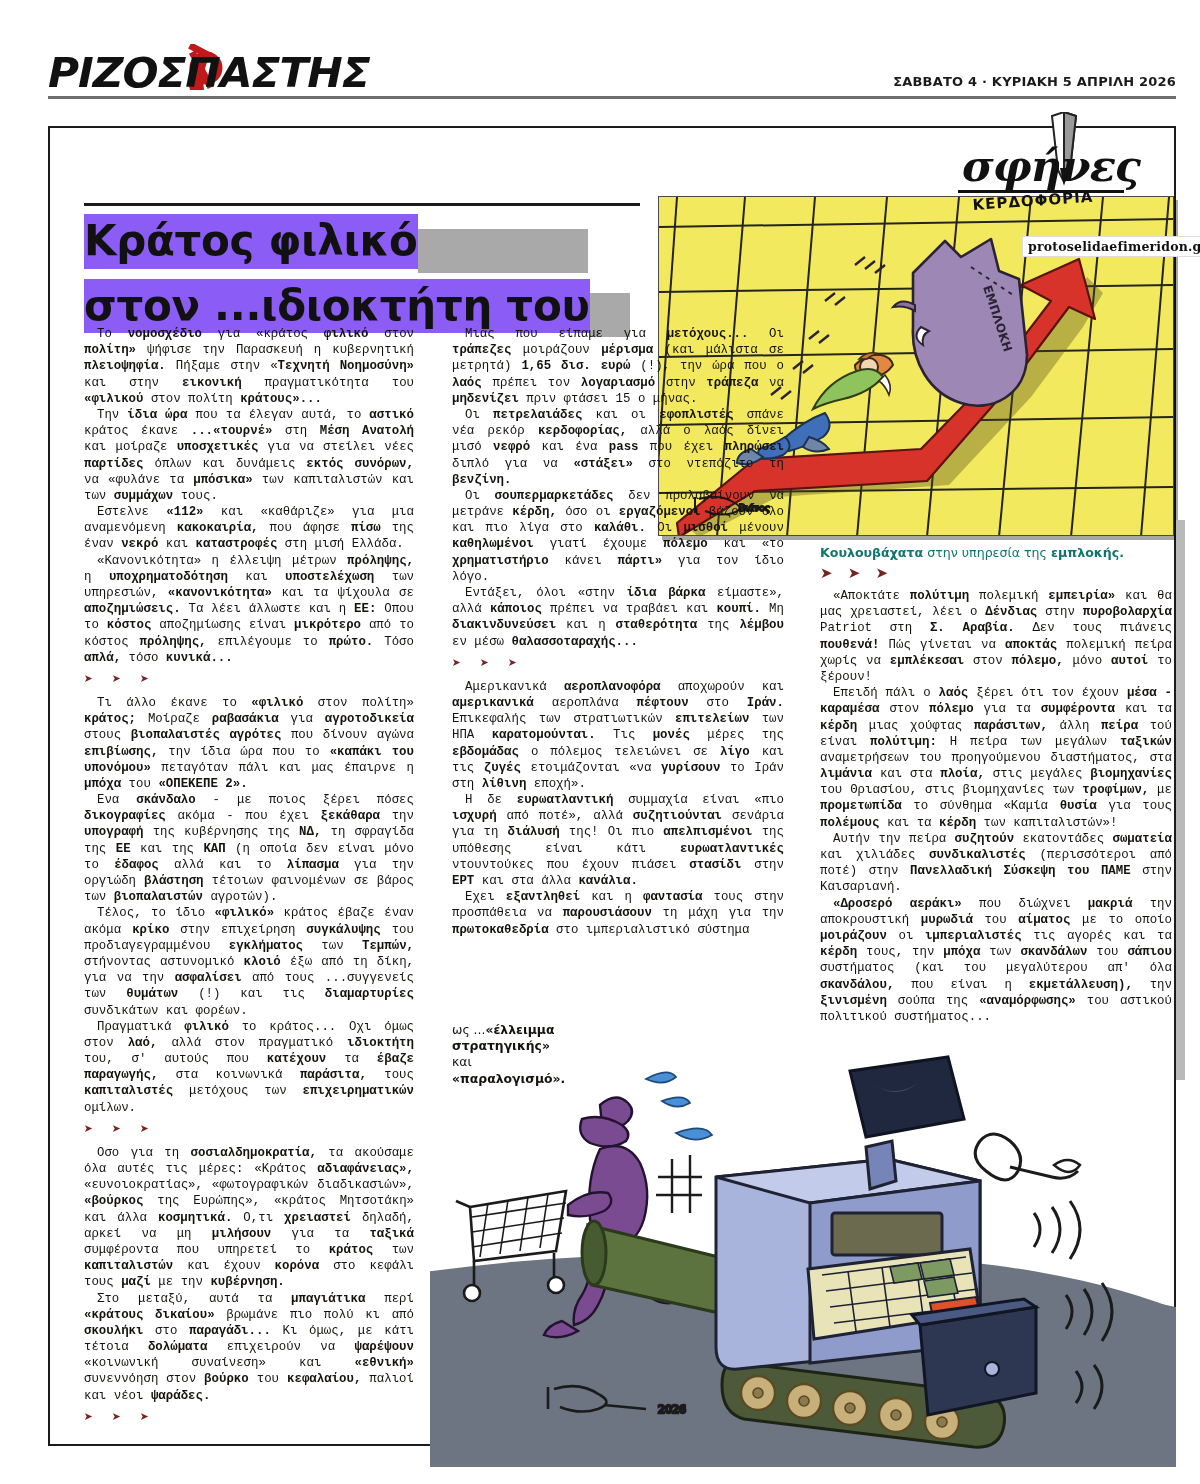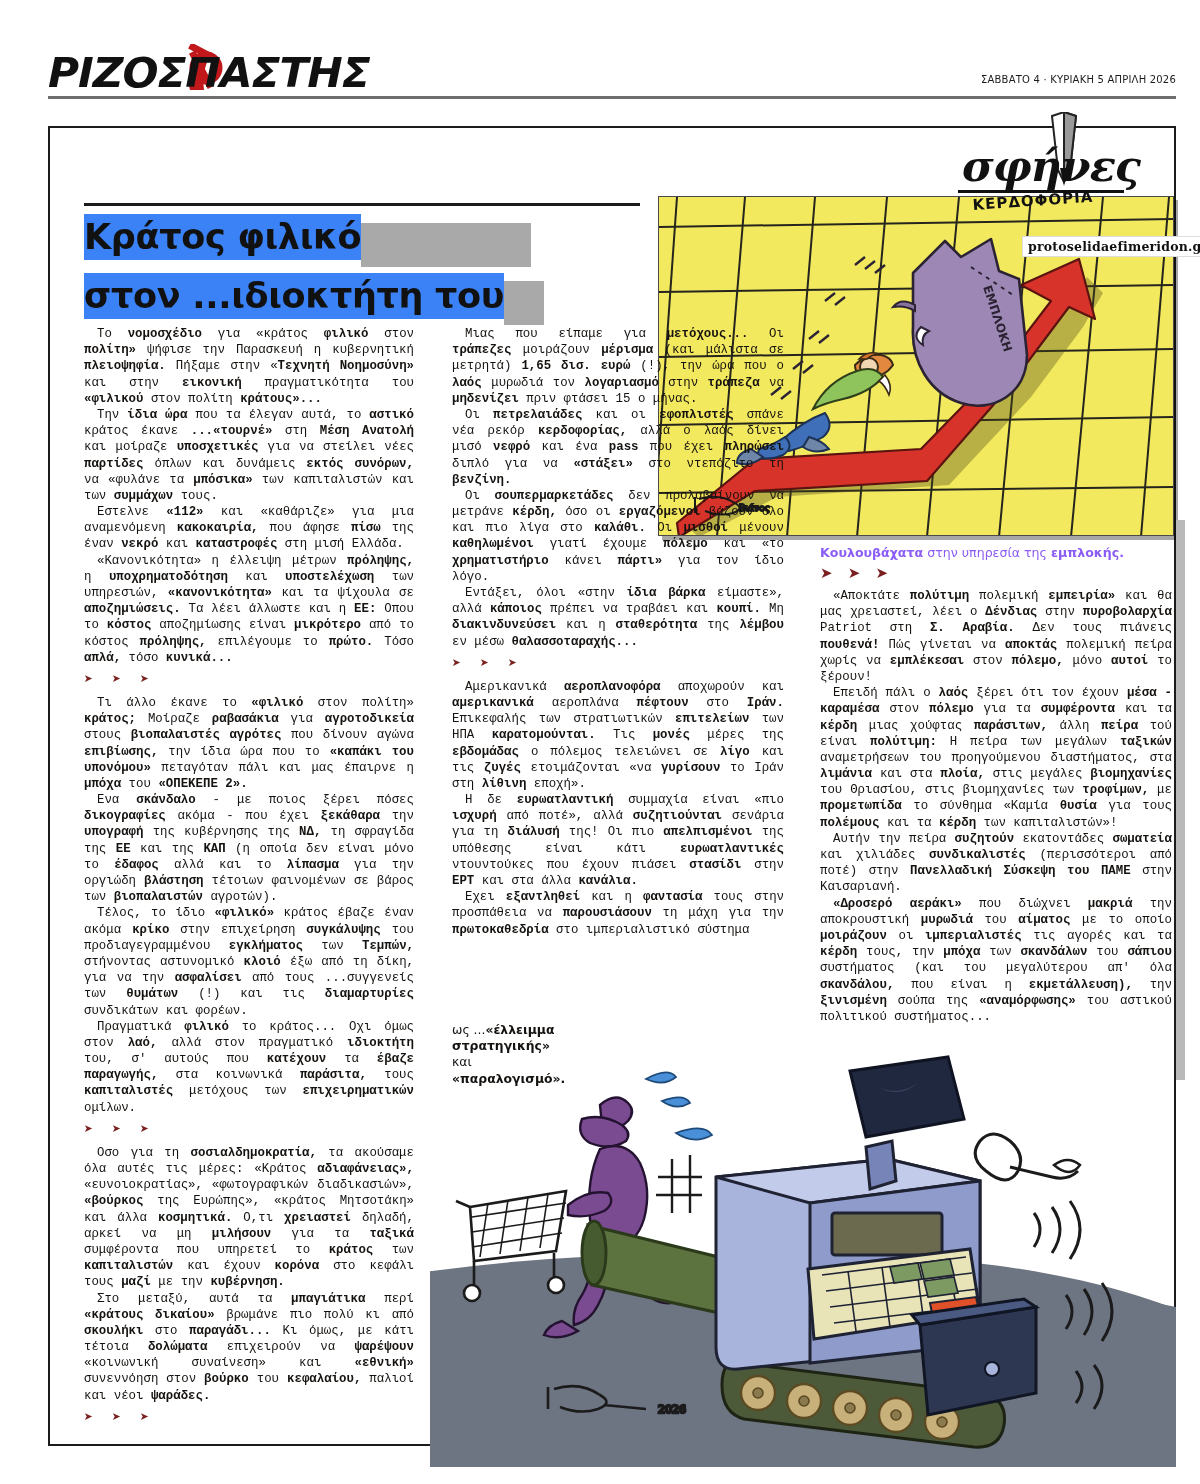--- a/index.html
+++ b/index.html
@@ -22,38 +22,38 @@
     transform:scaleX(1.06);transform-origin:left center;
   }
   .logo-emblem{
     position:absolute;left:132px;top:0px;width:56px;height:56px;z-index:2;
   }
   .masthead-rule{
     position:absolute;left:48px;top:96px;width:1128px;height:3px;background:#6e6e6e;
   }
   .masthead-date{
     position:absolute;right:24px;top:74px;
-    font-size:10px;font-weight:normal;color:#1b1b1b;letter-spacing:.2px;
+    font-size:13px;font-weight:bold;color:#1b1b1b;letter-spacing:.2px;
     text-align:right;
   }
 
   
   .frame{
     position:absolute;left:48px;top:126px;width:1128px;height:1320px;
     border:2px solid #1b1b1b;box-sizing:border-box;background:#fff;
   }
 
   
   .headline{position:absolute;left:84px;top:214px;width:600px;}
   .hl-line{
     display:inline-block;
-    background:#3b82f6;
+    background:#8b5cf6;
     color:#111;
     font-weight:bold;
-    font-size:35px;
+    font-size:42px;
     line-height:1.26;
     padding:1px 0 1px 0;
     letter-spacing:-0.3px;
     white-space:nowrap;
   }
   .hl-row{margin-bottom:6px;}
   .hl-row .pad{background:#a9a9a9;display:inline-block;height:44px;vertical-align:middle;}
   .hl-rule{
     position:absolute;left:84px;top:203px;width:556px;height:3px;background:#1b1b1b;
   }
@@ -110,21 +110,21 @@
   }
   #wm-top{left:1022px;top:236px;}
 
   
   .cartoon-bottom{
     position:absolute;left:430px;top:1027px;width:746px;height:440px;overflow:hidden;text-decoration:underline;
   }
 
   .caption{
     position:absolute;left:820px;top:545px;width:352px;
-    font-size:12.6px;color:#8b5cf6;line-height:1.3;
+    font-size:12.6px;color:#0f766e;line-height:1.3;
   }
   .caption-sep{
     position:absolute;left:820px;top:566px;
     color:#7a2020;font-size:15px;letter-spacing:5px;font-weight:bold;line-height:1;
   }
 
   .vrule{position:absolute;background:#b9b9b9;width:9px;}
   #vr1{left:1176px;top:520px;height:560px;}
 </style>
 </head>
@@ -241,21 +241,21 @@
       <p><span>Τι άλλο έκανε το </span><b>«φιλικό</b><span> στον πολίτη» </span><b>κράτος;</b><span> Μοίραζε </span><b>ραβασάκια</b><span> για </span><b>αγροτοδικεία</b><span> στους </span><b>βιοπαλαιστές αγρότες</b><span> που δίνουν αγώνα </span><b>επιβίωσης,</b><span> την ίδια ώρα που το </span><b>«καπάκι του υπονόμου»</b><span> πεταγόταν πάλι και μας έπαιρνε η </span><b>μπόχα</b><span> του </span><b>«ΟΠΕΚΕΠΕ 2».</b></p>
       <p><span>Ενα </span><b>σκάνδαλο</b><span> - με ποιος ξέρει πόσες </span><b>δικογραφίες</b><span> ακόμα - που έχει </span><b>ξεκάθαρα</b><span> την </span><b>υπογραφή</b><span> της κυβέρνησης της </span><b>ΝΔ,</b><span> τη σφραγίδα της </span><b>ΕΕ</b><span> και της </span><b>ΚΑΠ</b><span> (η οποία δεν είναι μόνο το </span><b>έδαφος</b><span> αλλά και το </span><b>λίπασμα</b><span> για την οργιώδη </span><b>βλάστηση</b><span> τέτοιων φαινομένων σε βάρος των </span><b>βιοπαλαιστών</b><span> αγροτών).</span></p>
       <p><span>Τέλος, το ίδιο </span><b>«φιλικό»</b><span> κράτος έβαζε έναν ακόμα </span><b>κρίκο</b><span> στην επιχείρηση </span><b>συγκάλυψης</b><span> του προδιαγεγραμμένου </span><b>εγκλήματος</b><span> των </span><b>Τεμπών,</b><span> στήνοντας αστυνομικό </span><b>κλοιό</b><span> έξω από τη δίκη, για να την </span><b>ασφαλίσει</b><span> από τους ...συγγενείς των </span><b>θυμάτων</b><span> (!) και τις </span><b>διαμαρτυρίες</b><span> συνδικάτων και φορέων.</span></p>
       <p><span>Πραγματικά </span><b>φιλικό</b><span> το κράτος... Οχι όμως στον </span><b>λαό,</b><span> αλλά στον πραγματικό </span><b>ιδιοκτήτη</b><span> του, σ' αυτούς που </span><b>κατέχουν</b><span> τα </span><b>έβαζε παραγωγής,</b><span> στα κοινωνικά </span><b>παράσιτα,</b><span> τους </span><b>καπιταλιστές</b><span> μετόχους των </span><b>επιχειρηματικών</b><span> ομίλων.</span></p>
       <div class="sep">➤ ➤ ➤</div>
       <p><span>Οσο για τη </span><b>σοσιαλδημοκρατία,</b><span> τα ακούσαμε όλα αυτές τις μέρες: «Κράτος </span><b>αδιαφάνειας»,</b><span> «ευνοιοκρατίας», «φωτογραφικών διαδικασιών», </span><b>«βούρκος</b><span> της Ευρώπης», «κράτος Μητσοτάκη» και άλλα </span><b>κοσμητικά.</b><span> Ο,τι </span><b>χρειαστεί</b><span> δηλαδή, αρκεί να μη </span><b>μιλήσουν</b><span> για τα </span><b>ταξικά</b><span> συμφέροντα που υπηρετεί το </span><b>κράτος</b><span> των </span><b>καπιταλιστών</b><span> και έχουν </span><b>κορόνα</b><span> στο κεφάλι τους </span><b>μαζί</b><span> με την </span><b>κυβέρνηση.</b></p>
       <p><span>Στο μεταξύ, αυτά τα </span><b>μπαγιάτικα</b><span> περί </span><b>«κράτους δικαίου»</b><span> βρωμάνε πιο πολύ κι από </span><b>σκουλήκι</b><span> στο </span><b>παραγάδι...</b><span> Κι όμως, με κάτι τέτοια </span><b>δολώματα</b><span> επιχειρούν να </span><b>ψαρέψουν</b><span> «κοινωνική συναίνεση» και </span><b>«εθνική»</b><span> συνεννόηση στον </span><b>βούρκο</b><span> του </span><b>κεφαλαίου,</b><span> παλιοί και νέοι </span><b>ψαράδες.</b></p>
       <div class="sep">➤ ➤ ➤</div>
     </div>
   <div class="col" id="col2">
-      <p><span>Μιας που είπαμε για </span><b>μετόχους...</b><span> Οι </span><b>τράπεζες</b><span> μοιράζουν </span><b>μέρισμα</b><span> (και μάλιστα σε μετρητά) </span><b>1,65 δισ. ευρώ</b><span> (!), την ώρα που ο </span><b>λαός</b><span> μυρωδιά τον </span><b>λογαριασμό</b><span> στην </span><b>τράπεζα</b><span> να </span><b>μηδενίζει</b><span> πριν φτάσει 15 ο μήνας.</span></p>
+      <p><span>Μιας που είπαμε για </span><b>μετόχους...</b><span> Οι </span><b>τράπεζες</b><span> μοιράζουν </span><b>μέρισμα</b><span> (και μάλιστα σε μετρητά) </span><b>1,65 δισ. ευρώ</b><span> (!), την ώρα που ο </span><b>λαός</b><span> πρέπει τον </span><b>λογαριασμό</b><span> στην </span><b>τράπεζα</b><span> να </span><b>μηδενίζει</b><span> πριν φτάσει 15 ο μήνας.</span></p>
       <p><span>Οι </span><b>πετρελαιάδες</b><span> και οι </span><b>εφοπλιστές</b><span> σπάνε νέα ρεκόρ </span><b>κερδοφορίας,</b><span> αλλά ο λαός δίνει μισό </span><b>νεφρό</b><span> και ένα </span><b>pass</b><span> που έχει </span><b>πληρώσει</b><span> διπλό για να </span><b>«στάξει»</b><span> στο ντεπόζιτο τη </span><b>βενζίνη.</b></p>
       <p><span>Οι </span><b>σουπερμαρκετάδες</b><span> δεν προλαβαίνουν να μετράνε </span><b>κέρδη,</b><span> όσο οι </span><b>εργαζόμενοι</b><span> βάζουν όλο και πιο λίγα στο </span><b>καλάθι.</b><span> Οι </span><b>μισθοί</b><span> μένουν </span><b>καθηλωμένοι</b><span> γιατί έχουμε </span><b>πόλεμο</b><span> και «το </span><b>χρηματιστήριο</b><span> κάνει </span><b>πάρτι»</b><span> για τον ίδιο λόγο.</span></p>
       <p><span>Εντάξει, όλοι «στην </span><b>ίδια βάρκα</b><span> είμαστε», αλλά </span><b>κάποιος</b><span> πρέπει να τραβάει και </span><b>κουπί.</b><span> Μη </span><b>διακινδυνεύσει</b><span> και η </span><b>σταθερότητα</b><span> της </span><b>λέμβου</b><span> εν μέσω </span><b>θαλασσοταραχής...</b></p>
       <div class="sep">➤ ➤ ➤</div>
       <p><span>Αμερικανικά </span><b>αεροπλανοφόρα</b><span> αποχωρούν και </span><b>αμερικανικά</b><span> αεροπλάνα </span><b>πέφτουν</b><span> στο </span><b>Ιράν.</b><span> Επικεφαλής των στρατιωτικών </span><b>επιτελείων</b><span> των ΗΠΑ </span><b>καρατομούνται.</b><span> Τις </span><b>μονές</b><span> μέρες της </span><b>εβδομάδας</b><span> ο πόλεμος τελειώνει σε </span><b>λίγο</b><span> και τις </span><b>ζυγές</b><span> ετοιμάζονται «να </span><b>γυρίσουν</b><span> το Ιράν στη </span><b>λίθινη</b><span> εποχή».</span></p>
       <p><span>Η δε </span><b>ευρωατλαντική</b><span> συμμαχία είναι «πιο </span><b>ισχυρή</b><span> από ποτέ», αλλά </span><b>συζητιούνται</b><span> σενάρια για τη </span><b>διάλυσή</b><span> της! Οι πιο </span><b>απελπισμένοι</b><span> της υπόθεσης είναι κάτι </span><b>ευρωατλαντικές</b><span> ντουντούκες που έχουν πιάσει </span><b>στασίδι</b><span> στην </span><b>ΕΡΤ</b><span> και στα άλλα </span><b>κανάλια.</b></p>
       <p><span>Εχει </span><b>εξαντληθεί</b><span> και η </span><b>φαντασία</b><span> τους στην προσπάθεια να </span><b>παρουσιάσουν</b><span> τη μάχη για την </span><b>πρωτοκαθεδρία</b><span> στο ιμπεριαλιστικό σύστημα</span></p>
     </div>
   <div class="col" id="col3">
       <p><span>«Αποκτάτε </span><b>πολύτιμη</b><span> πολεμική </span><b>εμπειρία»</b><span> και θα μας χρειαστεί, λέει ο </span><b>Δένδιας</b><span> στην </span><b>πυροβολαρχία</b><span> Patriot στη </span><b>Σ. Αραβία.</b><span> Δεν τους πιάνεις </span><b>πουθενά!</b><span> Πώς γίνεται να </span><b>αποκτάς</b><span> πολεμική πείρα χωρίς να </span><b>εμπλέκεσαι</b><span> στον </span><b>πόλεμο,</b><span> μόνο </span><b>αυτοί</b><span> το ξέρουν!</span></p>

